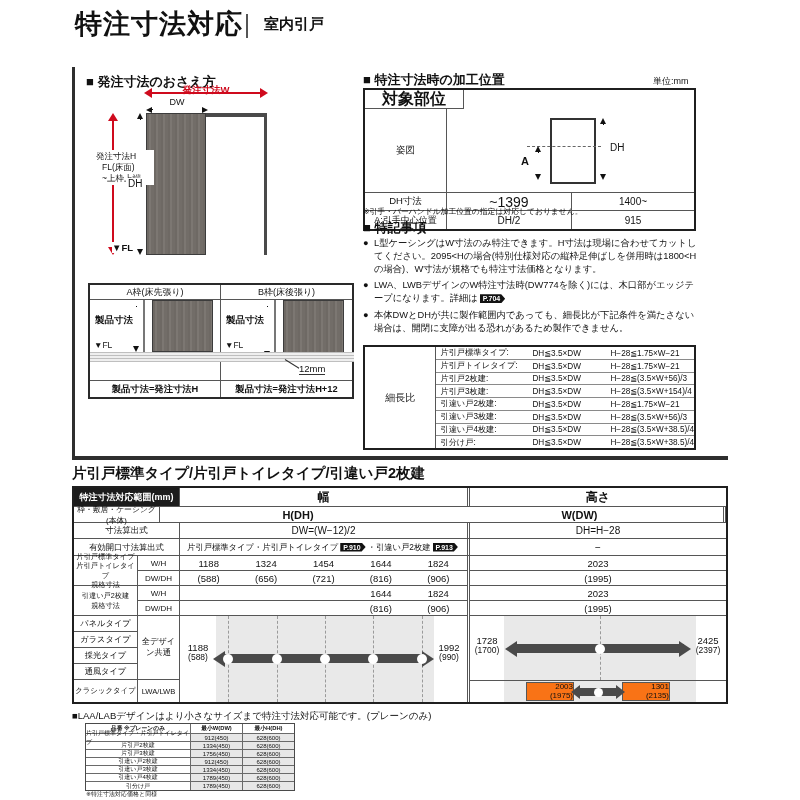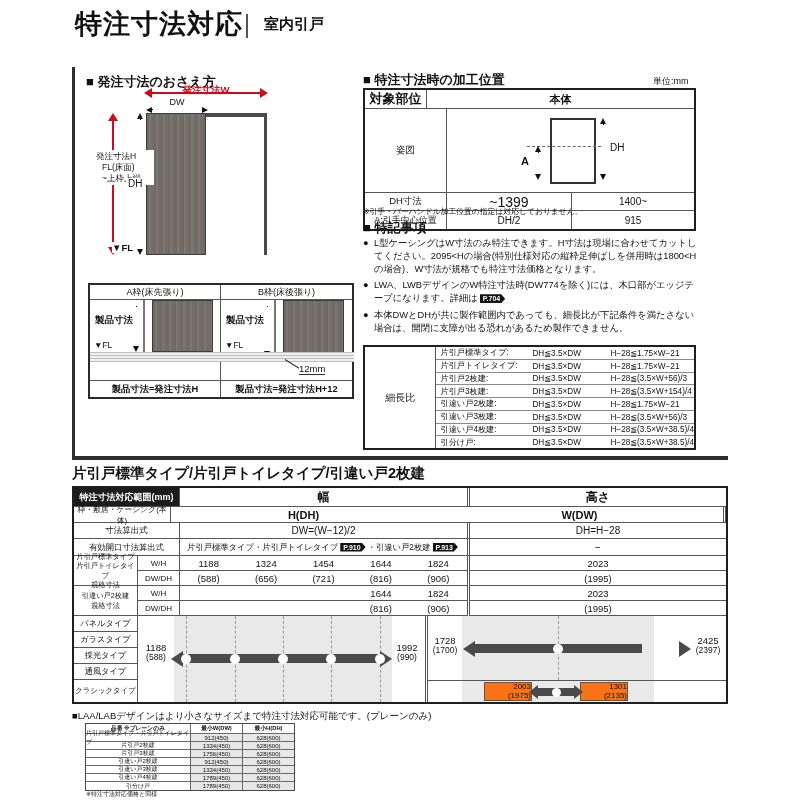--- a/index.html
+++ b/index.html
@@ -147,22 +147,21 @@
       <div class="cell br bold" style="width:131px;font-size:9.3px">製品寸法=発注寸法H</div>
       <div class="cell bold" style="flex:1;font-size:9.3px">製品寸法=発注寸法H+12</div>
     </div>
   </div>
 
   <div class="h2" style="left:363px;top:71px">■ 特注寸法時の加工位置</div>
   <div class="abs" style="left:653px;top:75px;font-size:9px">単位:mm</div>
 
   <div class="box2" style="left:363px;top:88px;width:333px">
     <div class="trow" style="height:19px">
-      <div class="cell br bb bold" style="width:62px;font-size:13px">対象部位</div>
-      <div class="cell bb bold" style="flex:1;font-size:11px">本体</div>
+      <div class="cell br bb bold" style="width:99px;font-size:16px">対象部位</div>
     </div>
     <div class="trow" style="height:84px">
       <div class="cell br bb" style="width:82px;font-size:9.5px">姿図</div>
       <div class="bb" style="flex:1;position:relative">
         <div class="figd" style="left:103px;top:9px;width:42px;height:62px"></div>
         <div class="abs" style="left:80px;top:37px;width:74px;border-top:1px dashed #666"></div>
         <div class="varr thin" style="left:88px;top:37px;width:6px;height:34px">
             <span class="b"></span>
             <span class="tt"></span>
             <span class="tb"></span>
@@ -256,21 +255,21 @@
 
   <div class="box2" style="left:72px;top:486px;width:656px">
 
     <div class="trow" style="height:19px">
       <div class="cell br bb blk" style="width:106px;font-size:9px">特注寸法対応範囲(mm)</div>
       <div class="cell dblr bb bold" style="width:290px;font-size:12px">幅</div>
       <div class="cell bb bold" style="flex:1;font-size:12px">高さ</div>
     </div>
 
     <div class="trow" style="height:16px">
-      <div class="cell br bb" style="width:97px;font-size:7.8px">枠・敷居・ケーシング(本体)</div>
+      <div class="cell br bb" style="width:86px;font-size:7.8px">枠・敷居・ケーシング(本体)</div>
       <div class="cell bb bold" style="flex:1;font-size:11px">H(DH)</div>
       <div class="cell dblr bb bold" style="width:290px;font-size:11px">W(DW)</div>
     </div>
 
     <div class="trow" style="height:16px">
       <div class="cell br bb" style="width:106px;font-size:8.5px">寸法算出式</div>
       <div class="cell dblr bb" style="width:290px;font-size:10px">DW=(W−12)/2</div>
       <div class="cell bb" style="flex:1;font-size:10px">DH=H−28</div>
     </div>
 
@@ -348,20 +347,24 @@
       </div>
     </div>
 
     <div class="trow" style="height:86px">
       <div class="col" style="width:64px">
         <div class="cell br bb" style="height:16px;font-size:8.2px">パネルタイプ</div>
         <div class="cell br bb" style="height:16px;font-size:8.2px">ガラスタイプ</div>
         <div class="cell br bb" style="height:16px;font-size:8.2px">採光タイプ</div>
         <div class="cell br bb" style="height:16px;font-size:8.2px">通風タイプ</div>
         <div class="cell br" style="flex:1;font-size:7.4px">クラシックタイプ</div>
+      </div>
+      <div class="col" style="width:42px">
+        <div class="cell br bb" style="height:64px;font-size:8.2px;line-height:1.3;padding:0 2px">全デザイン共通</div>
+        <div class="cell br" style="flex:1;font-size:7.6px">LWA/LWB</div>
       </div>
       <div class="dblr" style="width:290px;position:relative;box-sizing:border-box">
         <div class="gpanel" style="left:36px;width:218px"></div>
         <div class="dashv" style="left:48px"></div>
         <div class="dashv" style="left:97px"></div>
         <div class="dashv" style="left:145px"></div>
         <div class="dashv" style="left:193px"></div>
         <div class="dashv" style="left:242px"></div>
         <div class="rlab" style="left:0;top:27px;width:36px">
           <span>1188</span>

